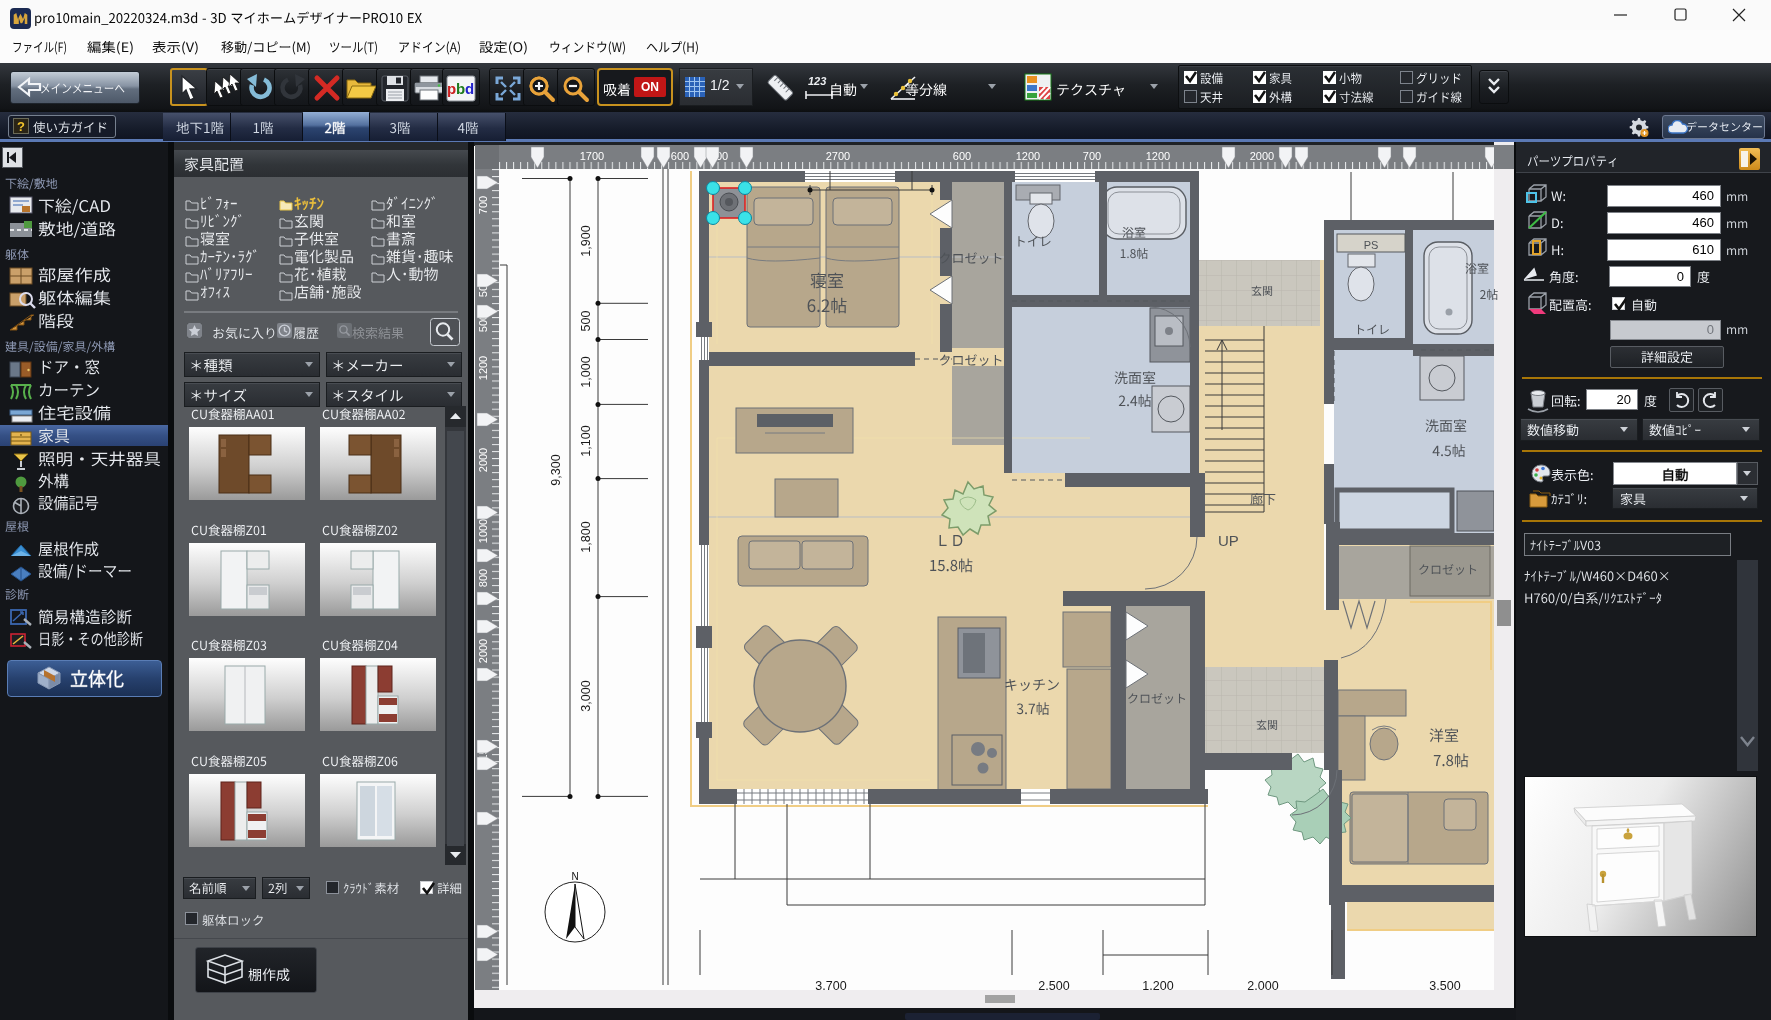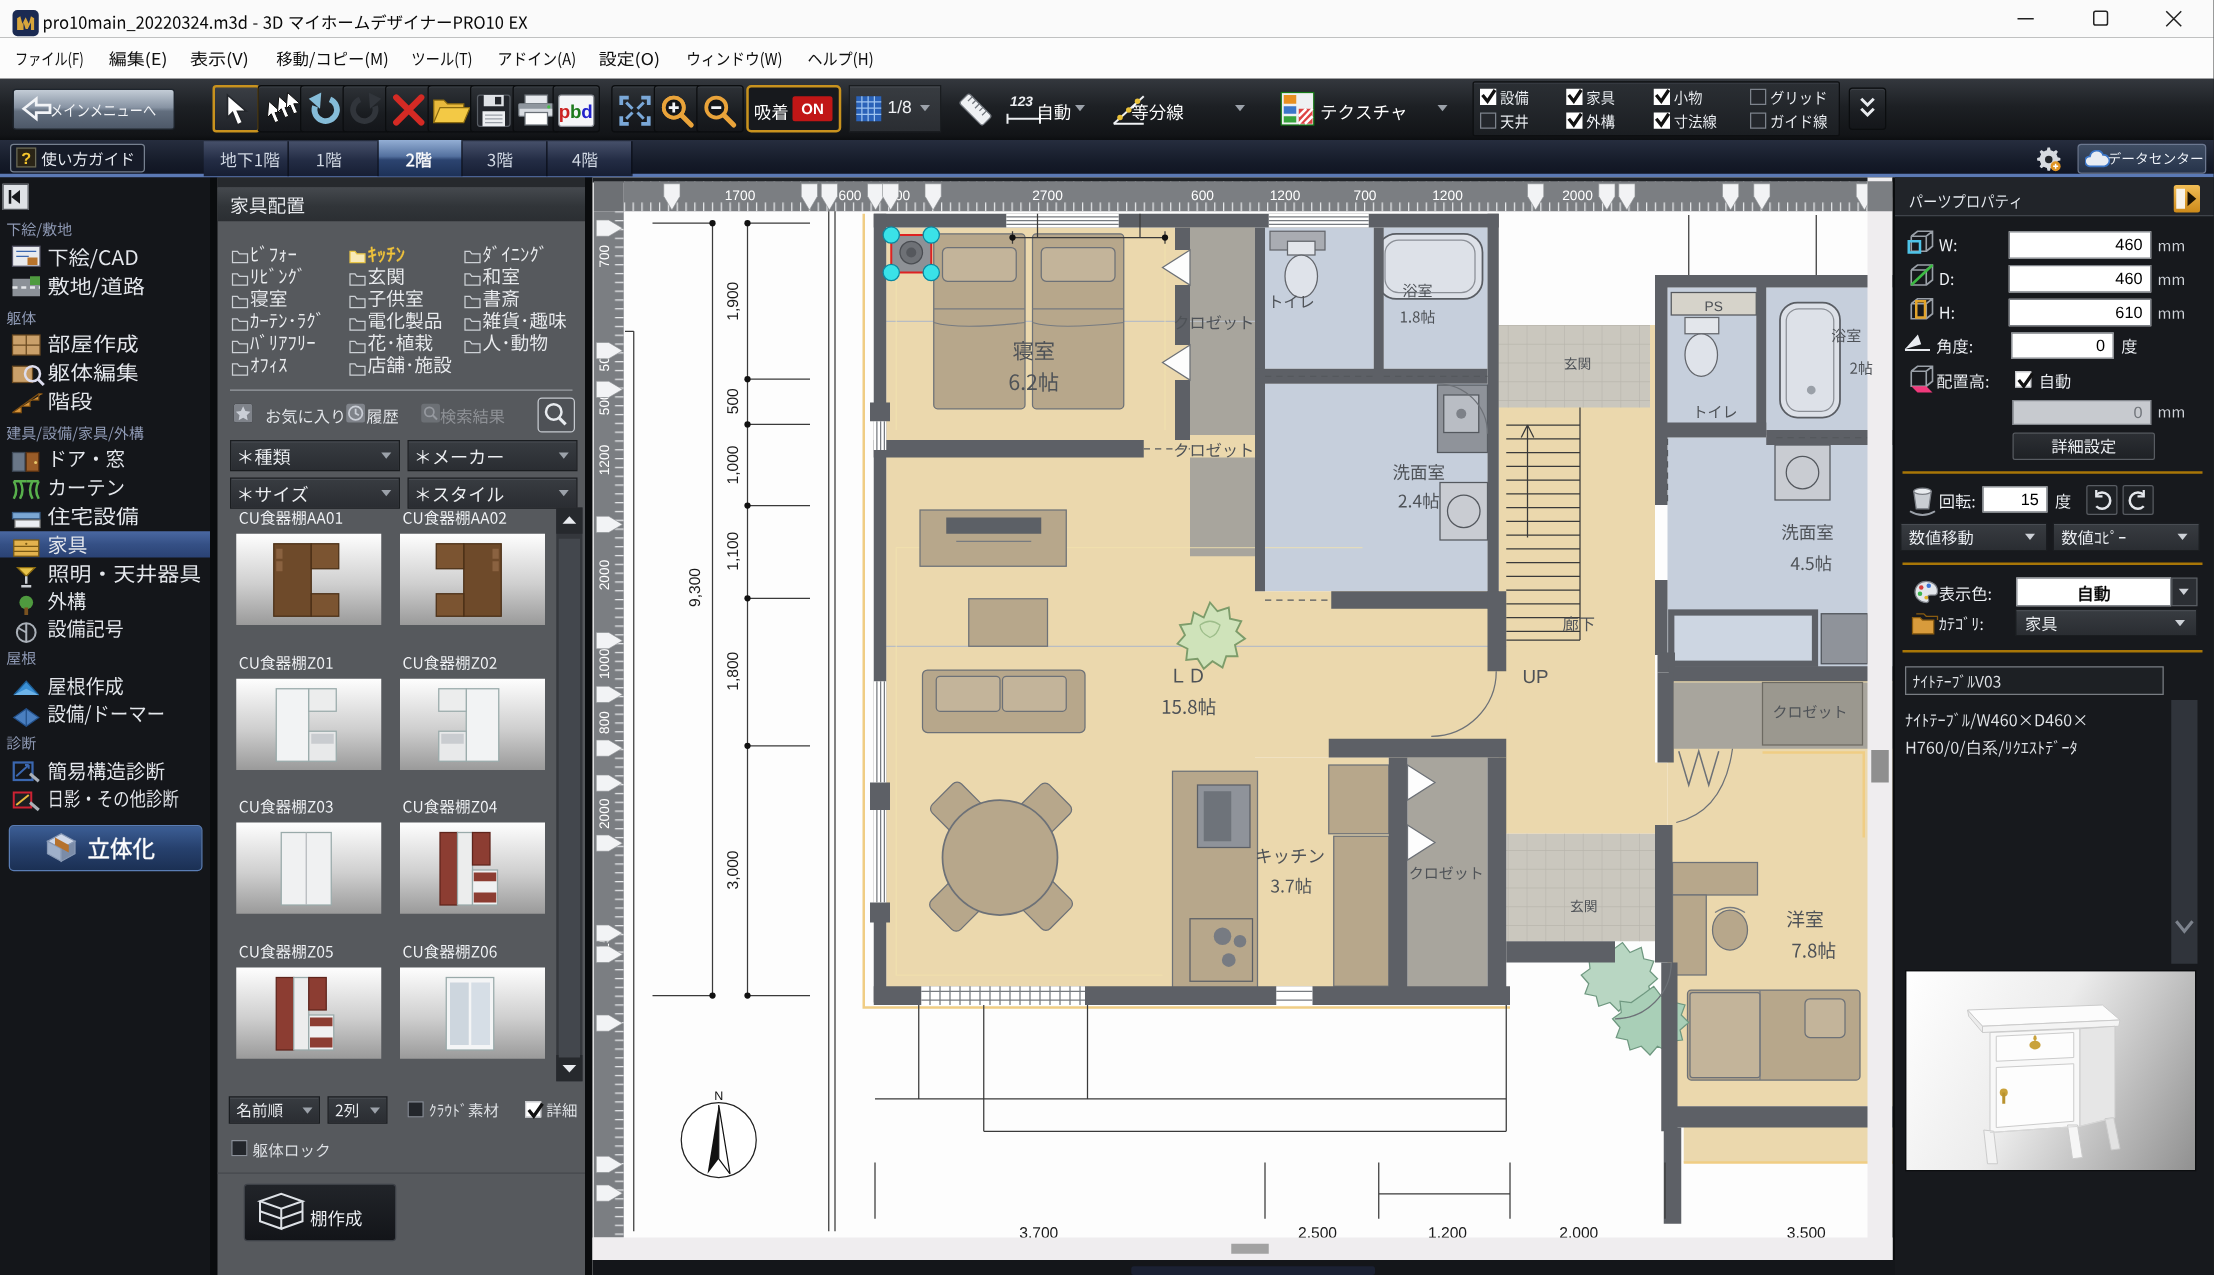--- a/index.html
+++ b/index.html
@@ -116,21 +116,21 @@
 <div class="abs" style="left:597px;top:68px;width:76px;height:38px;background:#17191d;border:2px solid #c8921e;border-radius:4px"></div>
 <div class="abs" style="left:634px;top:77px;width:32px;height:20px;background:#c11616;border-radius:2px;color:#fff;font-size:12px;font-weight:bold;text-align:center;line-height:20px">ON</div>
 
 <div class="ddark" style="left:679px;top:68px;width:74px;height:38px"></div>
 <svg class="abs" style="left:684px;top:76px" width="22" height="22" viewBox="0 0 22 22">
       <rect x="1" y="1" width="20" height="20" fill="#2a62b8"></rect>
       <g stroke="#9ec4ef" stroke-width="1">
         <path d="M1 5.5 h20 M1 10.5 h20 M1 15.5 h20 M5.5 1 v20 M10.5 1 v20 M15.5 1 v20"></path>
       </g>
     </svg>
-<div class="abs" style="left:710px;top:77px;color:#f0f2f5;font-size:14px">1/8</div>
+<div class="abs" style="left:710px;top:77px;color:#f0f2f5;font-size:14px">1/2</div>
 <div class="arr" style="left:736px;top:84px"></div>
 
 <svg class="abs" style="left:763px;top:71px" width="34" height="34" viewBox="0 0 34 34">
       <g transform="rotate(45 17 17)">
         <rect x="4" y="11" width="26" height="11" rx="2" fill="#eef0f3" stroke="#6f747b"></rect>
         <path d="M8 11 v5 M12 11 v4 M16 11 v5 M20 11 v4 M24 11 v5" stroke="#6f747b"></path>
       </g>
     </svg>
 
 <div class="ddark" style="left:800px;top:68px;width:76px;height:38px;background:none;border:none;box-shadow:none"></div>
@@ -789,21 +789,21 @@
       </svg>
     </div>
 <div class="abs" style="left:1610px;top:320px;width:111px;height:20px;background:#c7cacf;border:1px solid #85898f;color:#72767c;font-size:13px;text-align:right;line-height:18px;padding-right:6px">0</div>
 <div class="abs" style="left:1610px;top:346px;width:114px;height:22px;background:linear-gradient(#2c2f34,#1e2125);border:1px solid #585c62;border-radius:2px"></div>
 <div class="sep" style="top:377px"></div>
 <svg class="abs" style="left:1526px;top:389px" width="24" height="24" viewBox="0 0 24 24">
       <path d="M5 4 h14 l-2 14 h-10 Z" fill="#c9cdd3" stroke="#7a7e85"></path>
       <ellipse cx="12" cy="4" rx="7" ry="2.5" fill="#e8ebef" stroke="#7a7e85"></ellipse>
       <path d="M2 20 q10 6 20 0" stroke="#9aa0a8" fill="none" stroke-width="1.6"></path>
     </svg>
-<div class="inpw" style="left:1586px;top:389px;width:52px;height:21px">15</div>
+<div class="inpw" style="left:1586px;top:389px;width:52px;height:21px">20</div>
 <div class="abs" style="left:1669px;top:388px;width:25px;height:24px;background:#1e2125;border:1px solid #585c62;border-radius:2px"></div>
 <div class="abs" style="left:1698px;top:388px;width:25px;height:24px;background:#1e2125;border:1px solid #585c62;border-radius:2px"></div>
 <svg class="abs" style="left:1669px;top:388px" width="54" height="24" viewBox="0 0 54 24">
       <g fill="none" stroke="#e4e7ec" stroke-width="2">
         <path d="M8 8 a6.5 6.5 0 1 1 0 9"></path>
         <path d="M8 4 v5 h5" stroke-width="1.8"></path>
         <path d="M46 8 a6.5 6.5 0 1 0 0 9"></path>
         <path d="M46 4 v5 h-5" stroke-width="1.8"></path>
       </g>
     </svg>

